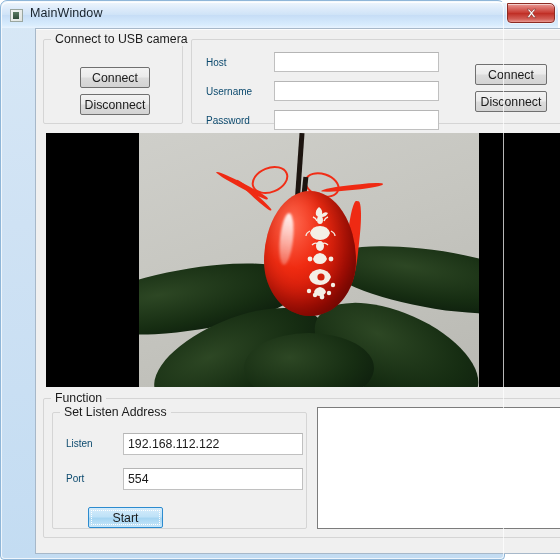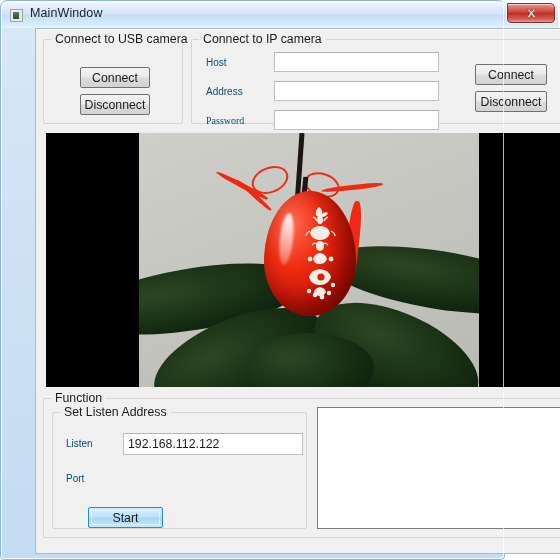--- a/index.html
+++ b/index.html
@@ -266,29 +266,28 @@
       <div class="gb-label">Connect to USB camera</div>
       <div class="btn" style="left:36px; top:27px; width:70px; height:21px;">
         <span>Connect</span>
       </div>
       <div class="btn" style="left:36px; top:54px; width:70px; height:21px;">
         <span>Disconnect</span>
       </div>
     </div>
 
     <div class="groupbox" style="left:155px; top:10px; width:383px; height:85px;">
-      <div class="gb-label">Connect to IP camera</div>
 
       <div class="lbl" style="left:14px; top:17px;">Host</div>
       <div class="textbox" style="left:82px; top:12px; width:165px; height:20px;" placeholder=""></div>
 
-      <div class="lbl" style="left:14px; top:46px;">Address</div>
+      <div class="lbl" style="left:14px; top:46px;">Username</div>
       <div class="textbox" style="left:82px; top:41px; width:165px; height:20px;" placeholder=""></div>
 
-      <div class="lbl" style="left:14px; top:75px;font-family:Liberation Serif, serif;">Password</div>
+      <div class="lbl" style="left:14px; top:75px;">Password</div>
       <div class="textbox" style="left:82px; top:70px; width:165px; height:20px;" placeholder=""></div>
 
       <div class="btn" style="left:283px; top:24px; width:72px; height:21px;">
         <span>Connect</span>
       </div>
       <div class="btn" style="left:283px; top:51px; width:72px; height:21px;">
         <span>Disconnect</span>
       </div>
     </div>
 
@@ -346,20 +345,21 @@
     <div class="groupbox" style="left:7px; top:369px; width:531px; height:140px;">
       <div class="gb-label">Function</div>
 
       <div class="groupbox" style="left:8px; top:13px; width:255px; height:117px; background:transparent;text-align:right;">
         <div class="gb-label">Set Listen Address</div>
 
         <div class="lbl" style="left:13px; top:25px;">Listen</div>
         <div class="textbox" style="left:70px; top:20px; width:180px; height:22px;" placeholder="">192.168.112.122</div>
 
         <div class="lbl" style="left:13px; top:60px;">Port</div>
+        <div class="textbox" style="left:70px; top:55px; width:180px; height:22px;" placeholder="">554</div>
 
         <div class="btn focused" style="left:35px; top:94px; width:75px; height:21px;">
           <span class="focus-ring"></span>
           <span>Start</span>
         </div>
       </div>
 
       <div id="log-box" style="left:273px; top:8px; width:250px; height:122px;" placeholder=""></div>
     </div>
 

